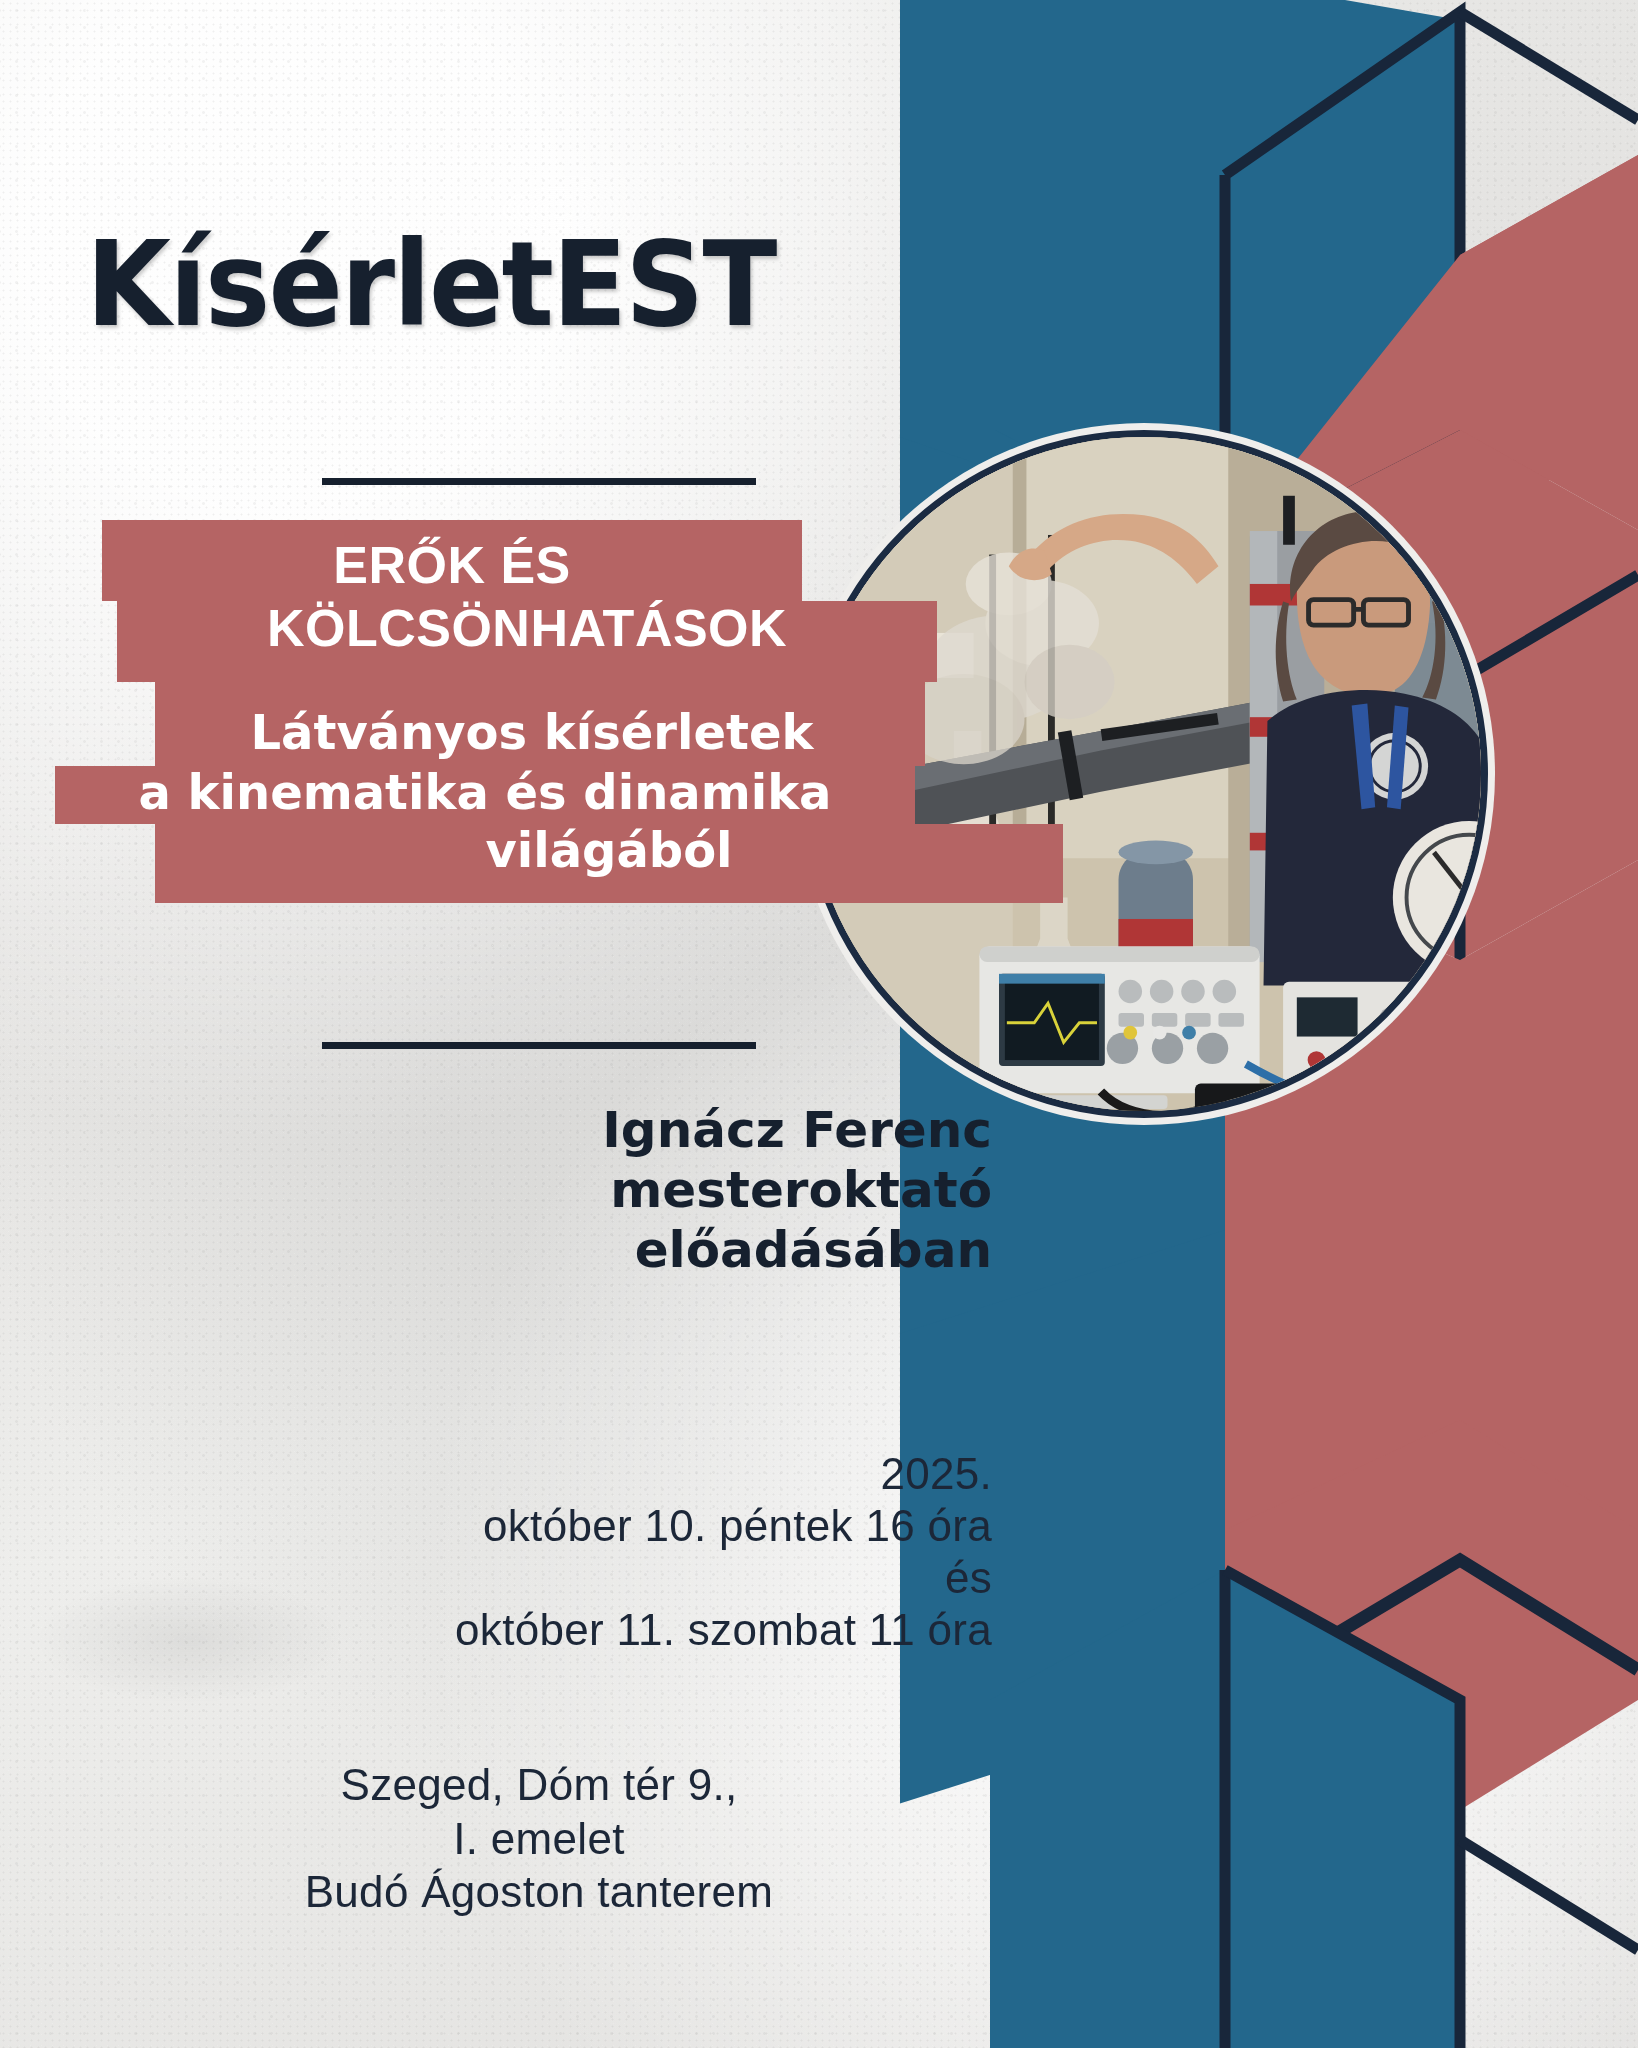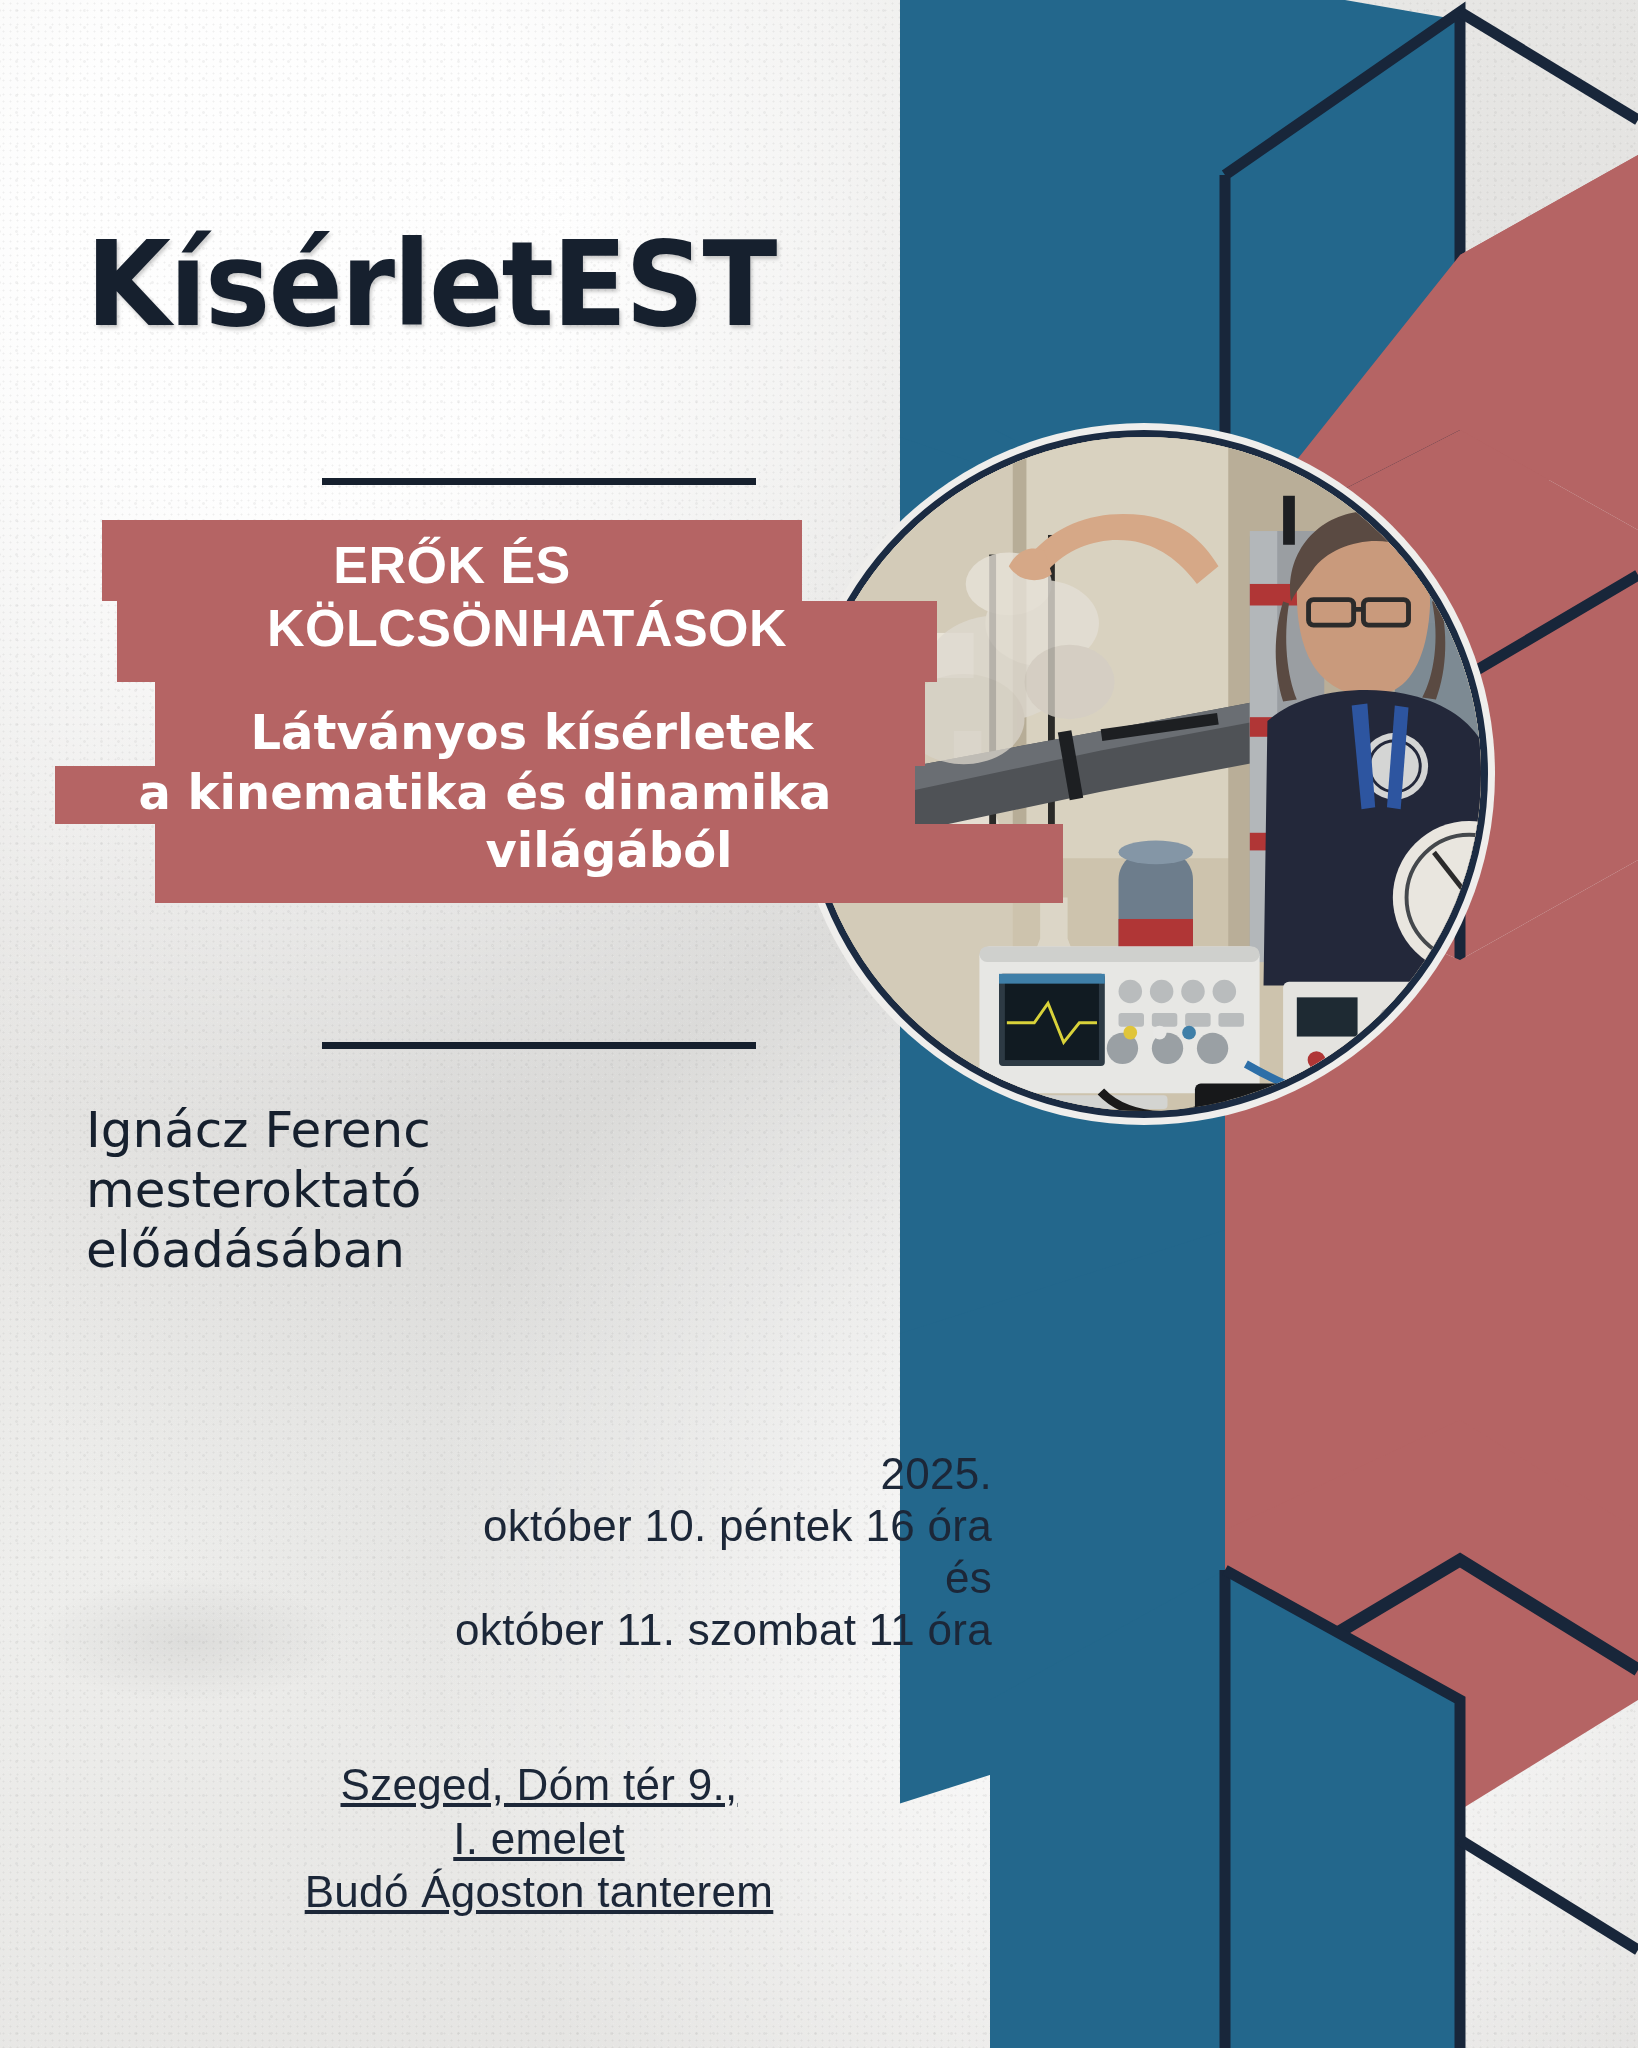--- a/index.html
+++ b/index.html
@@ -117,44 +117,43 @@
   }
   .band-5{ 
     margin-left:155px;width:908px;
     padding:0 26px 26px 26px;
     font-size:48px;line-height:1.12;
     font-family:"DejaVu Sans", sans-serif;
   }
 
   #presenter{
     position:absolute;left:86px;top:1100px;width:906px;
-    text-align:left;
+    text-align:right;
     color:#16202e;
-    font-weight:400;
+    font-weight:700;
     font-size:50px;line-height:1.20;
     font-family:"DejaVu Sans", sans-serif;
   }
 
   #dates{
     position:absolute;left:86px;top:1448px;width:906px;
     text-align:right;
     color:#1c2738;
     font-weight:400;
     font-size:44px;line-height:1.18;
     letter-spacing:.3px;
   }
 
   #venue{
     position:absolute;left:86px;top:1758px;width:906px;
     text-align:center;
     color:#1c2738;
     font-weight:400;
     font-size:44px;line-height:1.22;
     letter-spacing:.3px;
-    text-decoration:underline;
   }
 </style>
 </head>
 <body>
 
 <div id="poster">
 
   <div id="grain"></div>
   <div id="blotch"></div>
 

